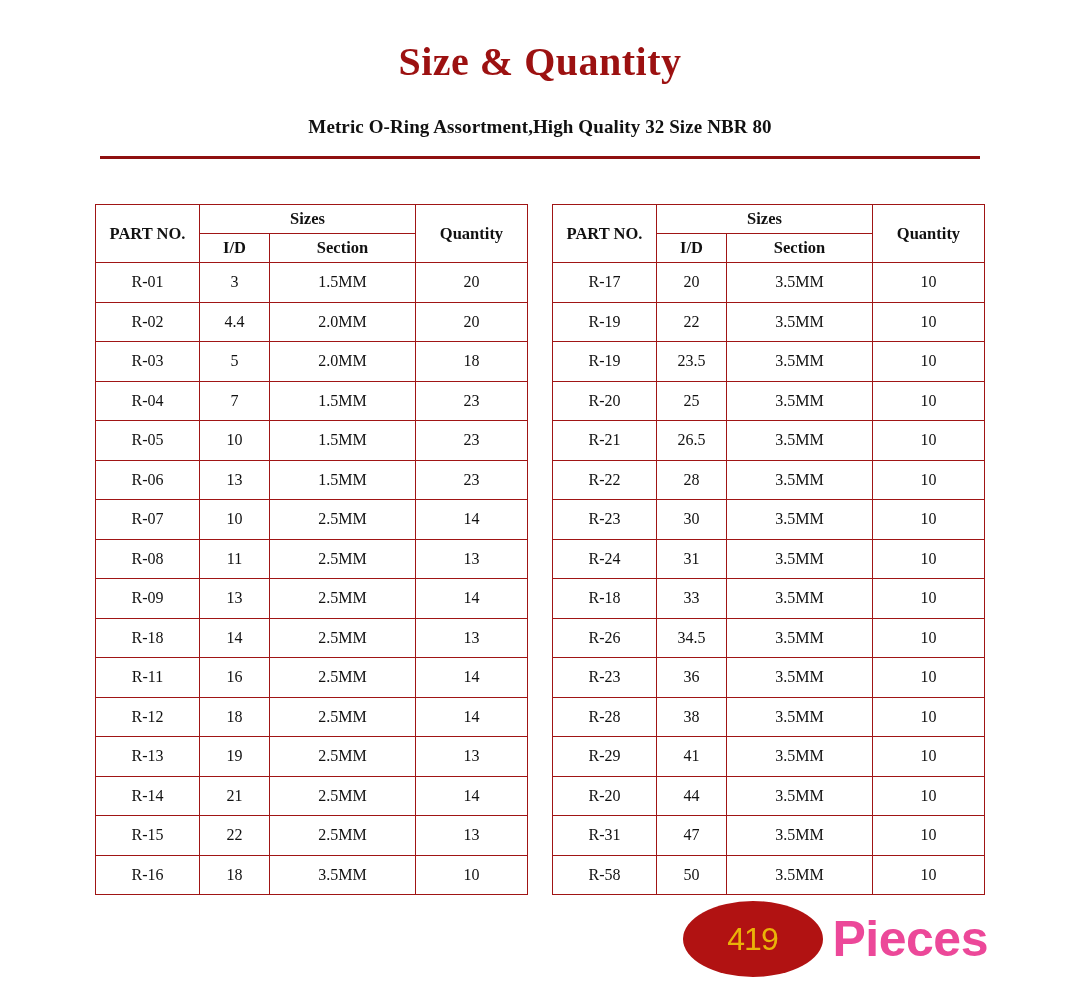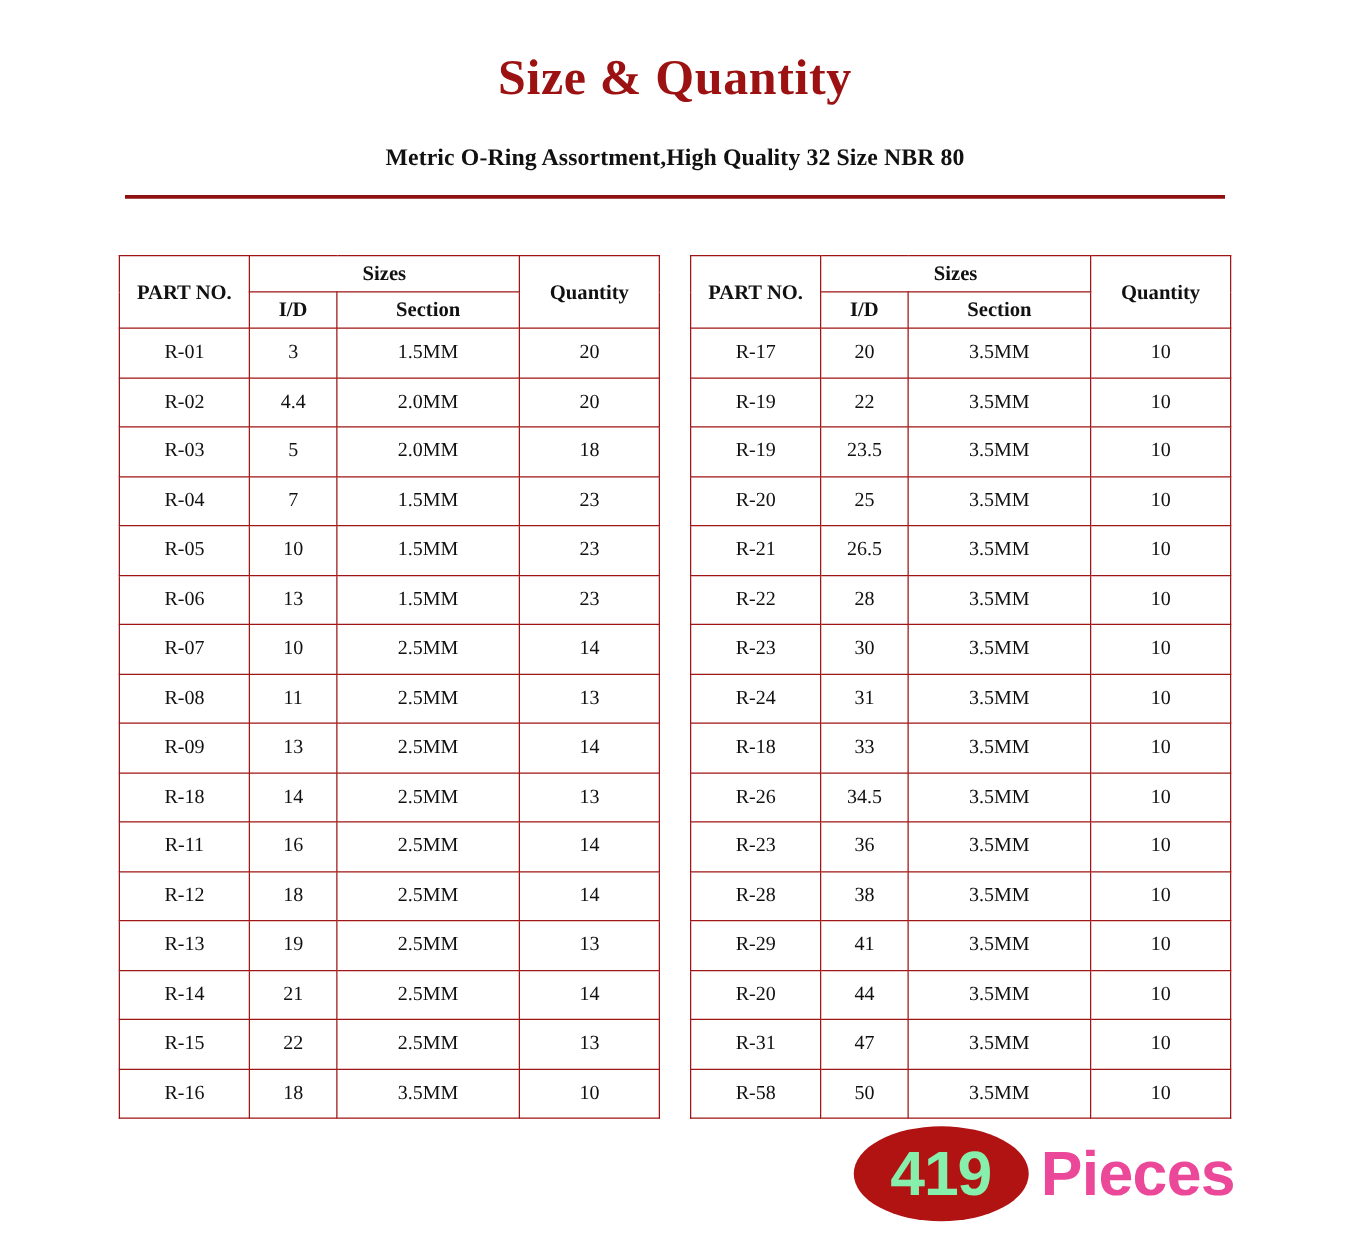--- a/index.html
+++ b/index.html
@@ -104,30 +104,30 @@
     justify-content: flex-end;
     padding-right: 92px;
   }
   .badge {
     display: flex;
     align-items: center;
     gap: 10px;
   }
   .badge-ellipse {
     background: #b11212;
-    color: #86efac;
+    color: #eab308;
     border-radius: 50%;
     width: 140px;
     height: 76px;
     display: flex;
     align-items: center;
     justify-content: center;
     font-family: "Liberation Sans", sans-serif;
-    font-weight: bold;
-    font-size: 50px;
+    font-weight: normal;
+    font-size: 32px;
     letter-spacing: -1px;
   }
   .badge-text {
     color: #ec4899;
     font-family: "Liberation Sans", sans-serif;
     font-weight: bold;
     font-size: 50px;
     letter-spacing: -0.5px;
   }
 </style>

